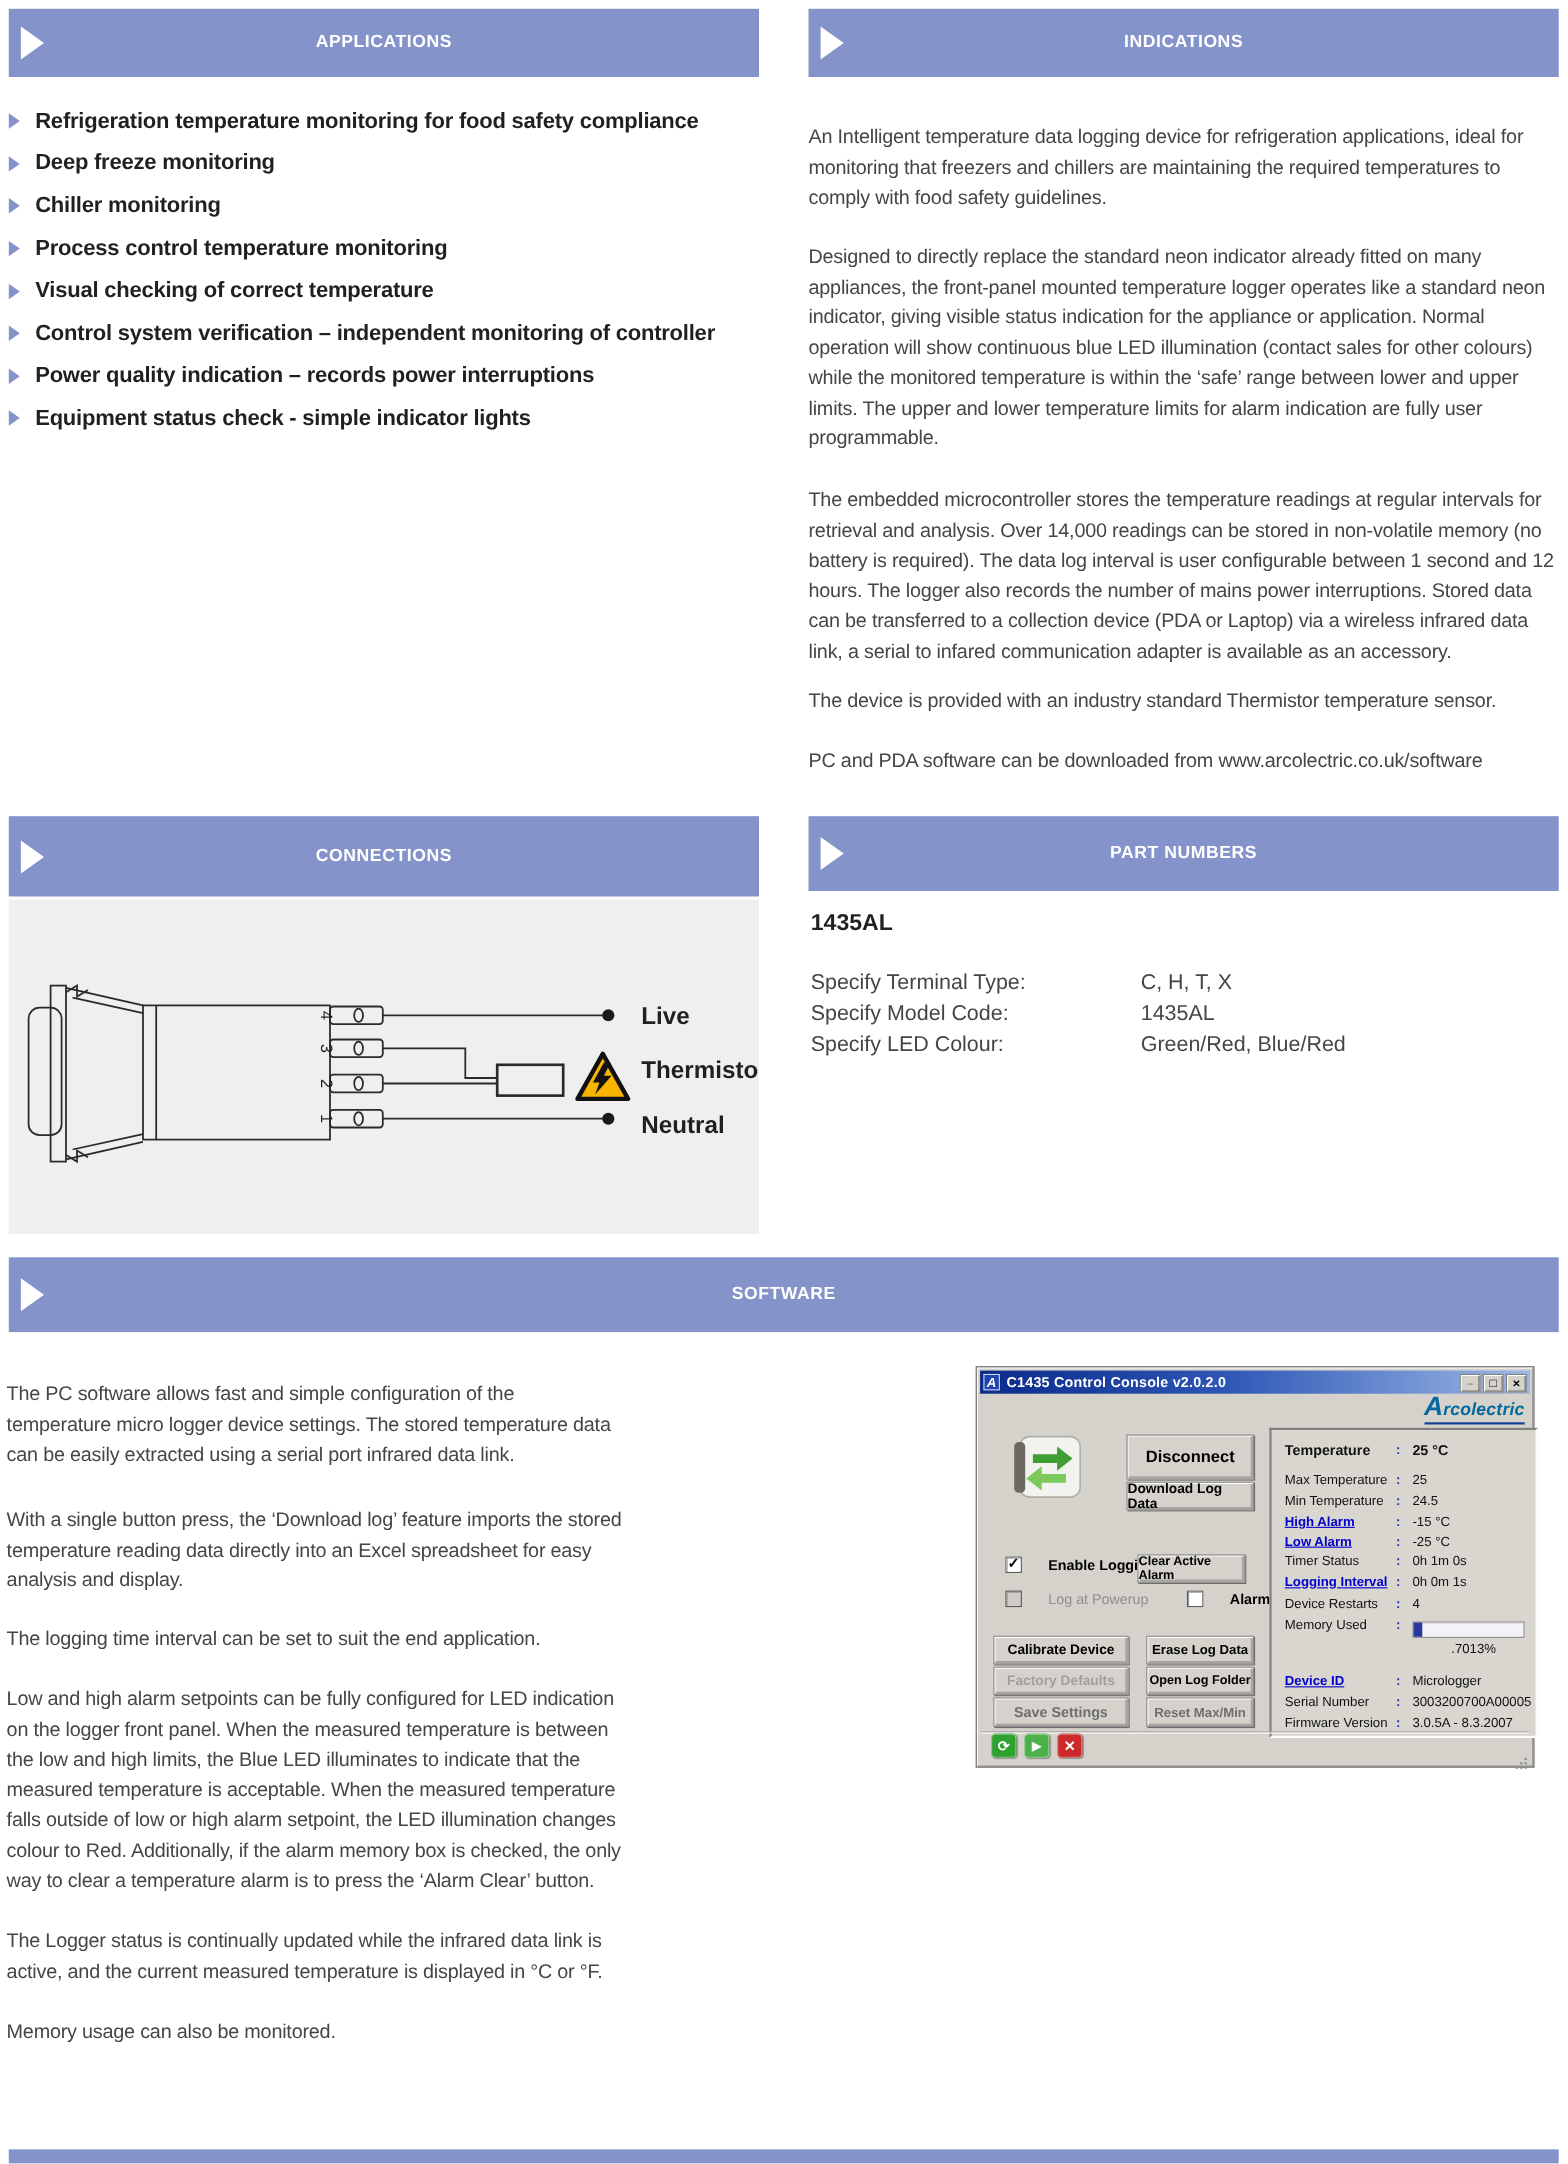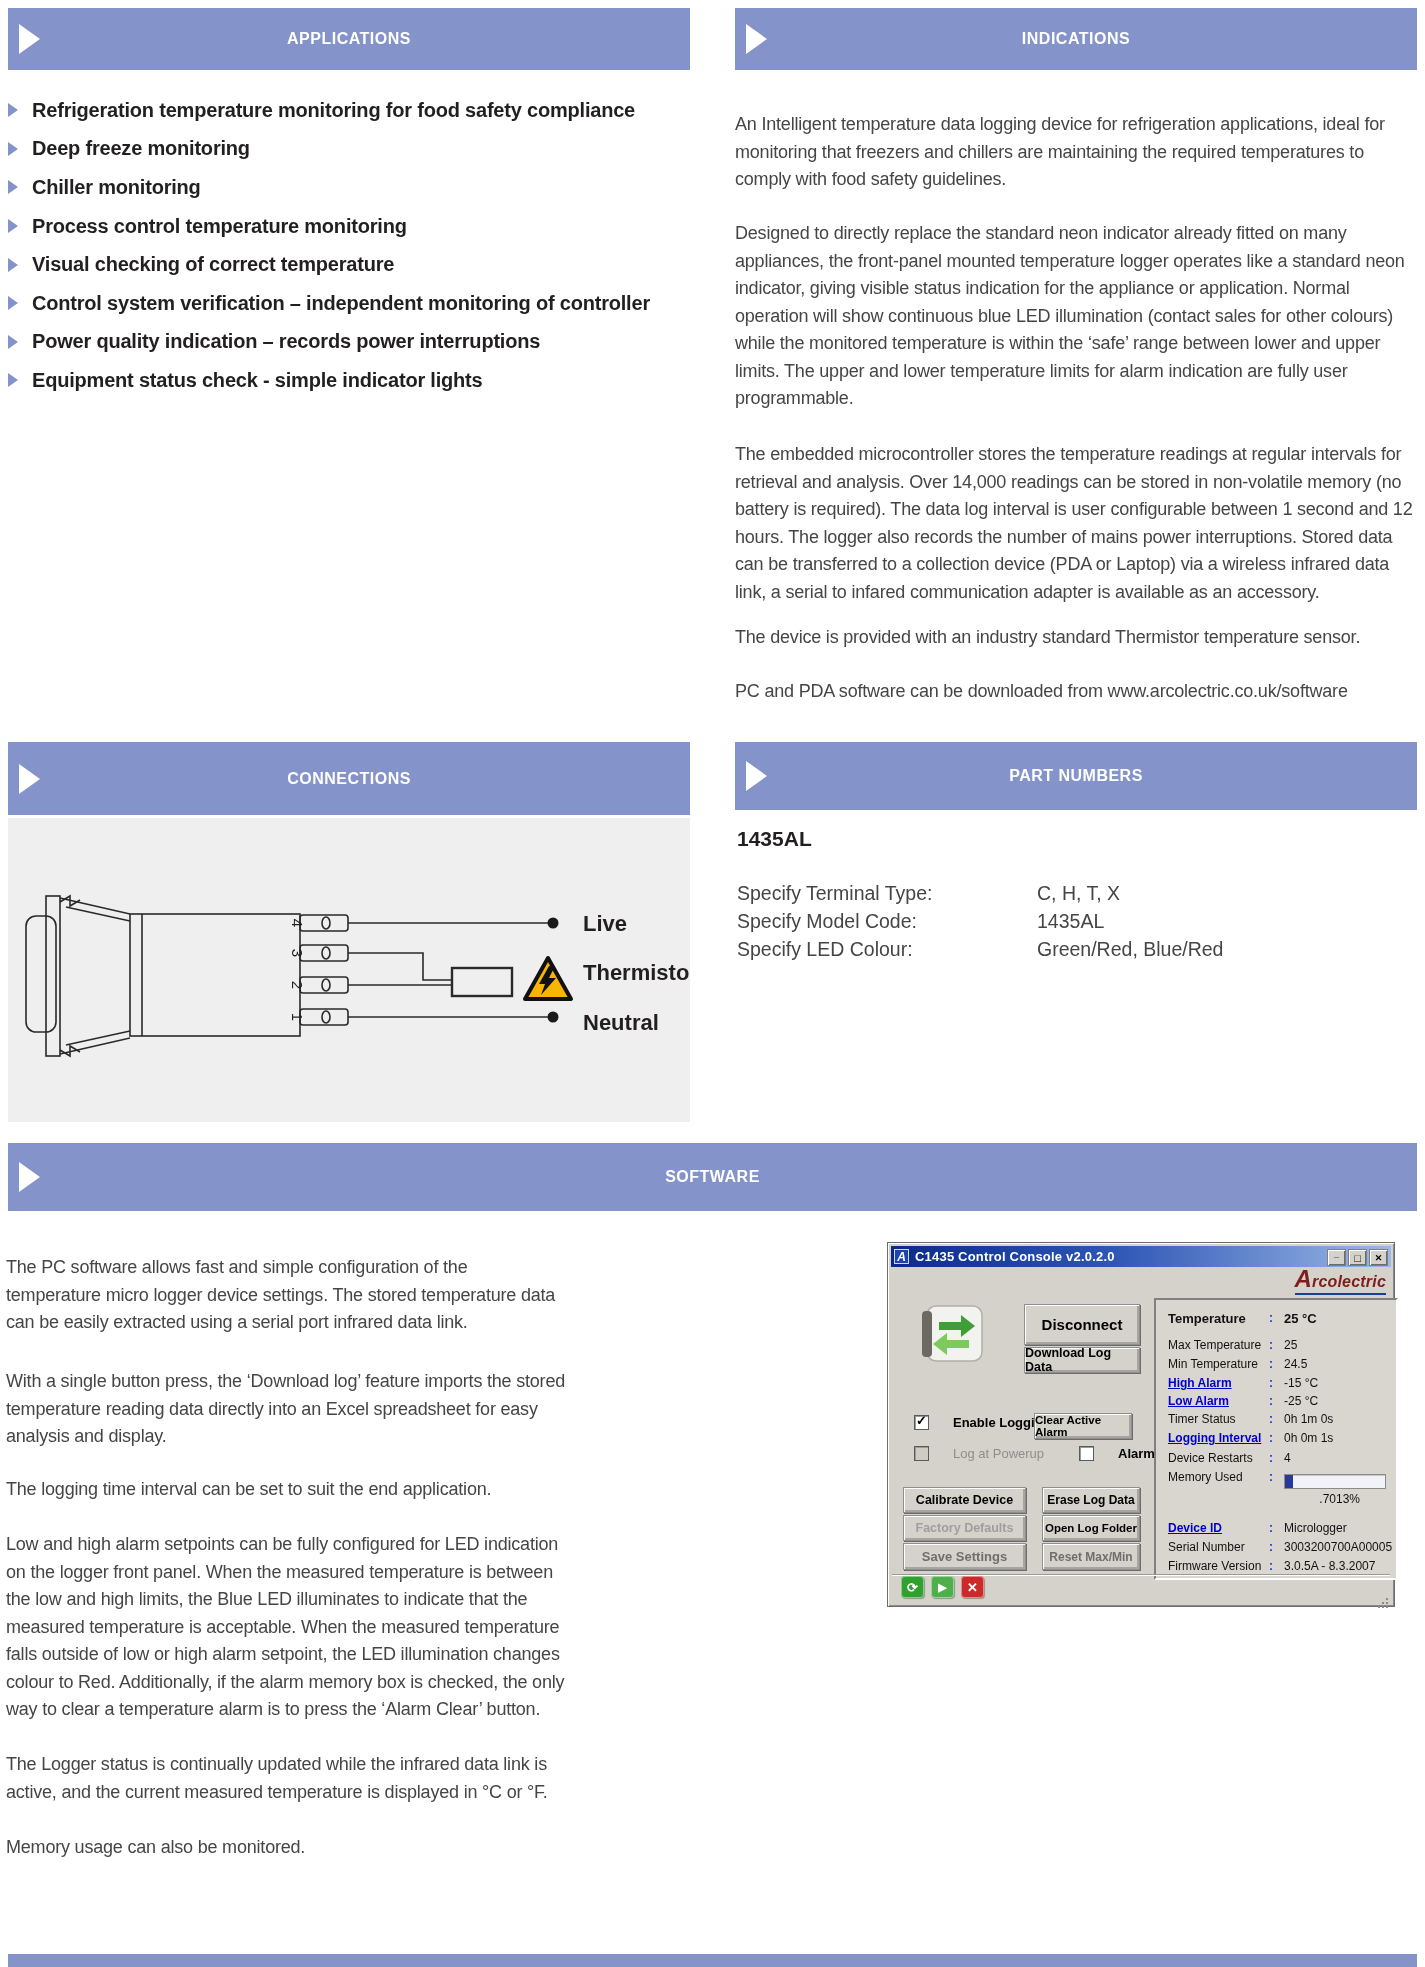--- a/index.html
+++ b/index.html
@@ -39,21 +39,21 @@
   .titlebar{position:absolute;left:3px;top:3px;right:3px;height:21px;
         background:linear-gradient(90deg,#0a2a8a 0%,#2f57b6 45%,#9cb9e6 100%);
         display:flex;align-items:center;}
   .appicon{width:15px;height:15px;margin:0 6px 0 3px;background:#1d44b0;color:#fff;font-weight:bold;
         font-style:italic;font-size:12px;line-height:15px;text-align:center;border:1px solid #cdd8f0;box-sizing:border-box;}
   .apptitle{color:#fff;font-weight:bold;font-size:13px;letter-spacing:.2px;}
   .winbtns{position:absolute;right:3px;top:3px;display:flex;gap:2px;}
   .wbtn{width:17px;height:15px;background:#d5d2cb;border:1px solid #808080;
         box-shadow:inset 1px 1px 0 #fff,inset -1px -1px 0 #6c6c6c;
         font-size:9px;font-weight:bold;color:#000;display:flex;align-items:center;justify-content:center;}
-  .logo{position:absolute;right:8px;top:26px;color:#7f1d1d;font-style:italic;font-weight:bold;
+  .logo{position:absolute;right:8px;top:26px;color:#0369a1;font-style:italic;font-weight:bold;
         border-bottom:2px solid #173f96;padding-bottom:1px;line-height:20px;}
   .logo .la{font-size:24px;}
   .logo .lr{font-size:16px;letter-spacing:.2px;}
   .xfericon{position:absolute;left:31px;top:60px;}
   .abtn{position:absolute;background:#d5d2cb;border:1px solid #8f8f8f;
         box-shadow:inset 1px 1px 0 #fff,inset -2px -2px 0 #a8a5a0,1px 1px 0 #6c6c6c;
         display:flex;align-items:center;justify-content:center;color:#000;font-weight:bold;}
   .abtn.dis{color:#9f9f9f;}
   .abtn.semi{color:#6e6e6e;}
   .cbrow{position:absolute;display:flex;align-items:center;gap:24px;}

